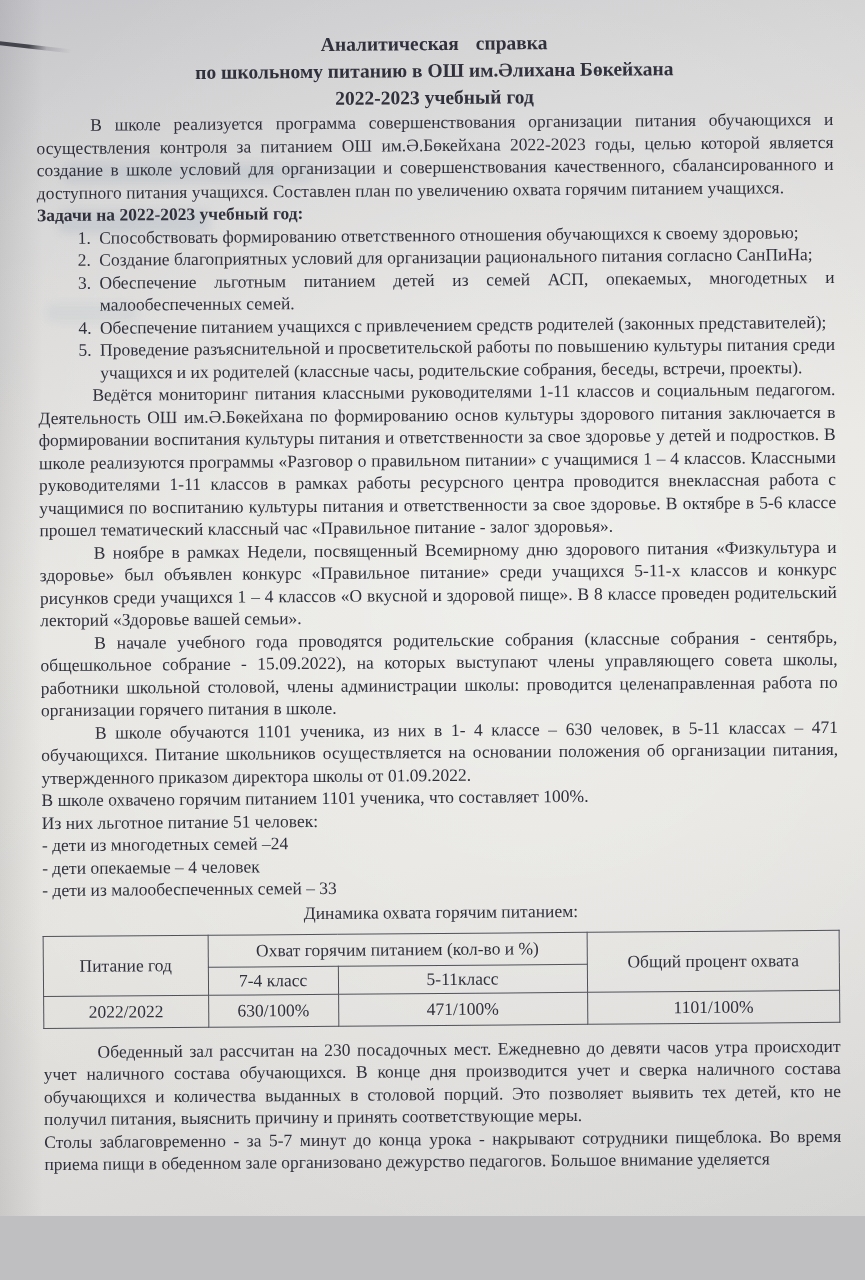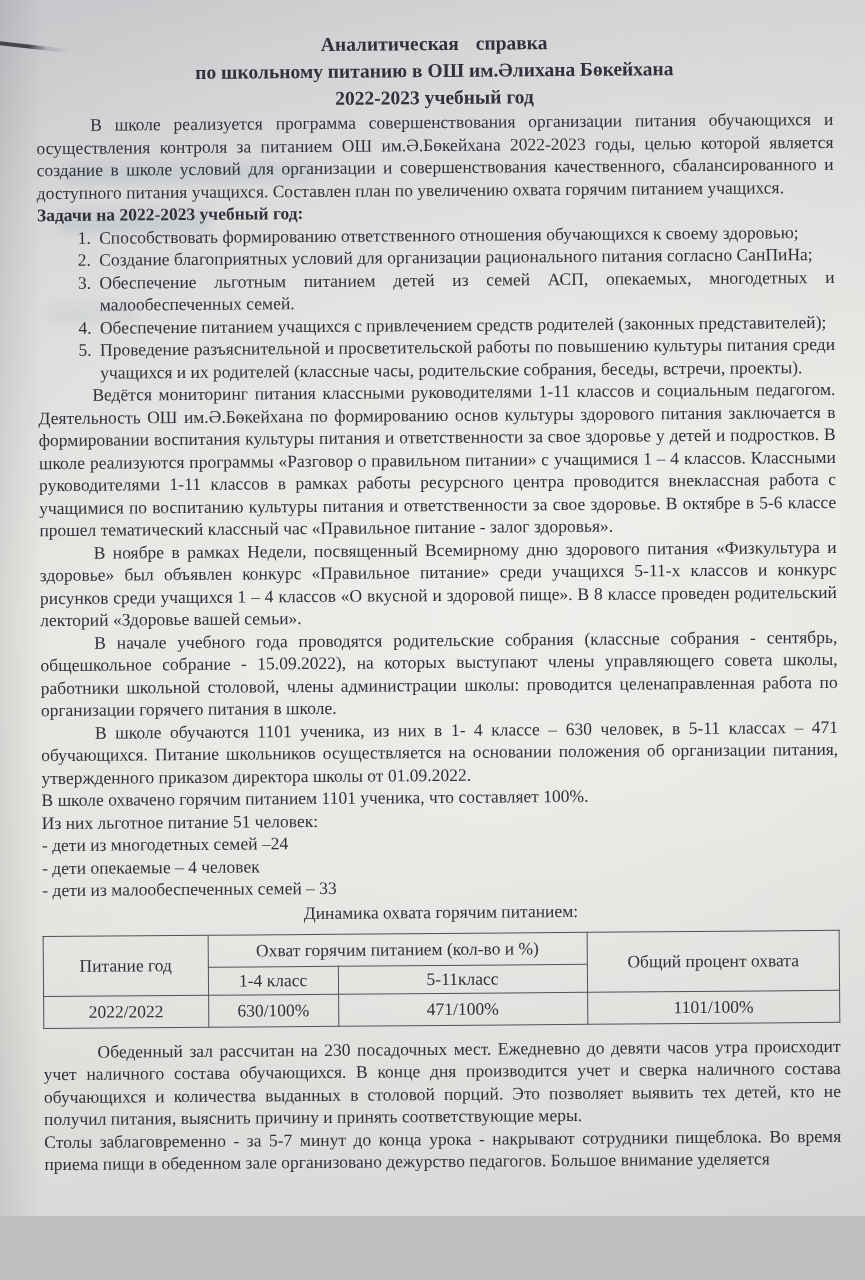--- a/index.html
+++ b/index.html
@@ -93,21 +93,21 @@
     <p class="caption">Динамика охвата горячим питанием:</p>
 
     <table class="dyn">
       <tbody>
         <tr class="row-h1">
           <td rowspan="2" class="year-cell" style="width:20.7%">Питание год</td>
           <td colspan="2">Охват горячим питанием (кол-во и %)</td>
           <td rowspan="2" class="total-cell-h" style="width:31.7%">Общий процент охвата</td>
         </tr>
         <tr class="row-h2">
-          <td style="width:16.3%">1-4 класс</td>
+          <td style="width:16.3%">7-4 класс</td>
           <td style="width:31.3%">5-11класс</td>
         </tr>
         <tr class="row-d">
           <td>2022/2022</td>
           <td>630/100%</td>
           <td>471/100%</td>
           <td>1101/100%</td>
         </tr>
       </tbody>
     </table>

